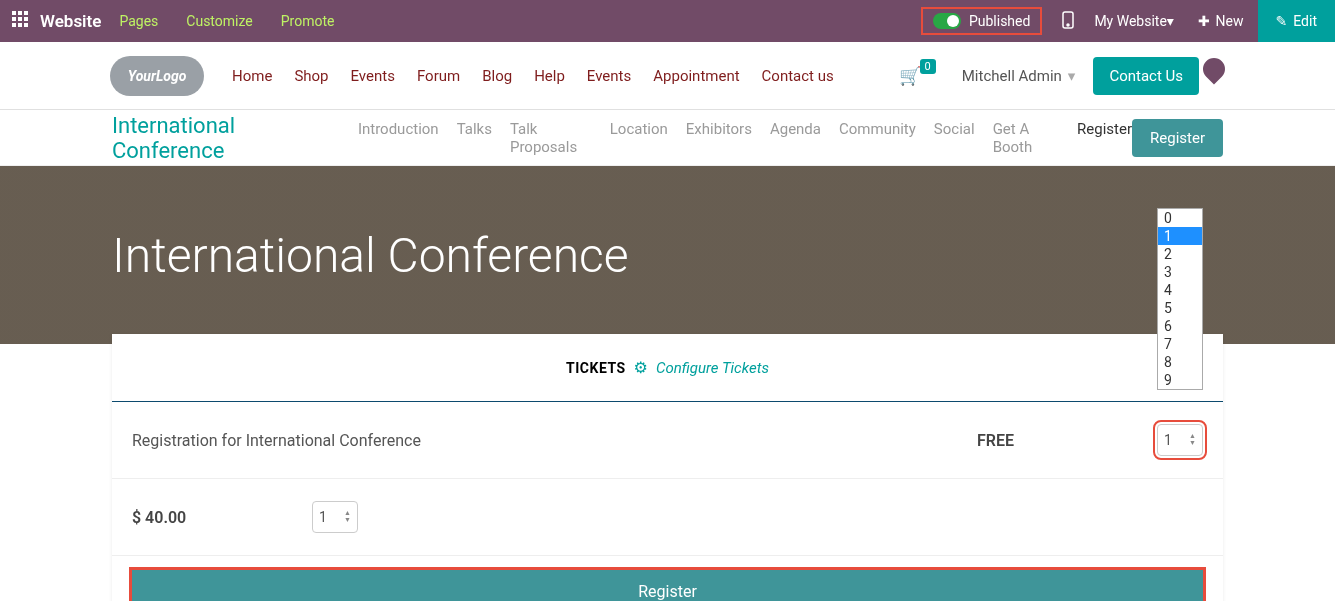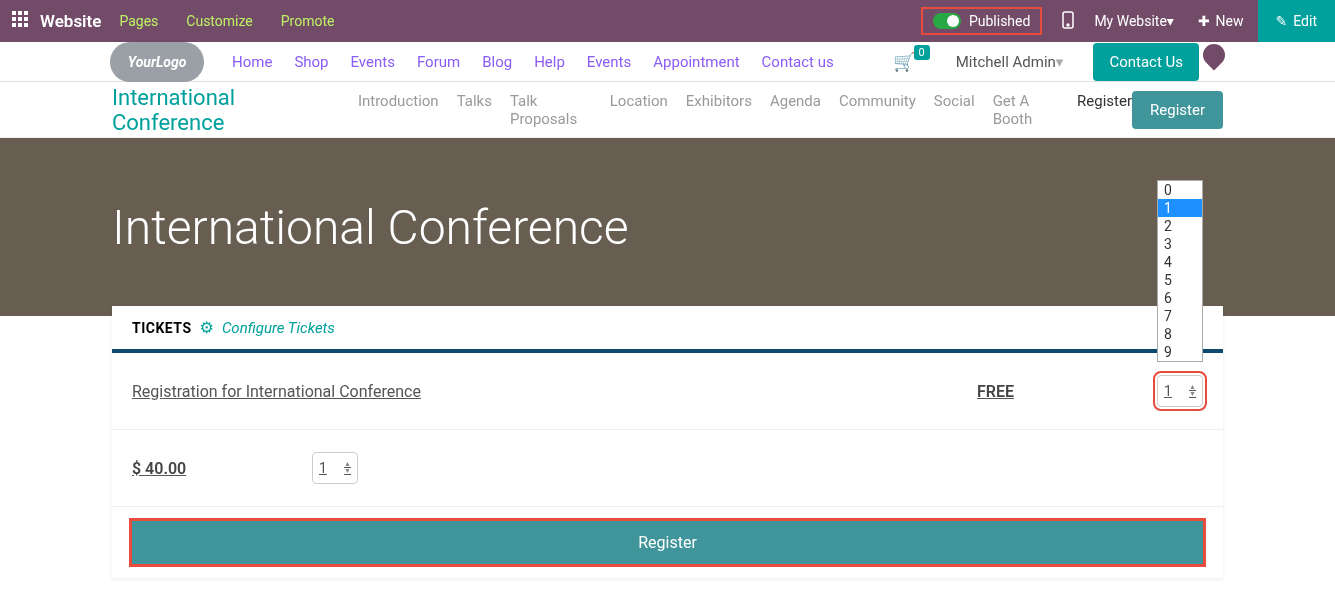--- a/index.html
+++ b/index.html
@@ -14,50 +14,50 @@
 .topbar .spacer { flex: 1; }
 .topbar .published-box { border: 2px solid #e74c3c; padding: 4px 10px; display: flex; align-items: center; gap: 8px; margin-right: 10px; }
 .toggle { width: 28px; height: 16px; background: #28a745; border-radius: 10px; position: relative; }
 .toggle::after { content:''; width:12px; height:12px; background:#fff; border-radius:50%; position:absolute; top:2px; right:2px; }
 .topbar .mobile-icon { margin: 0 10px; }
 .topbar .my-website { padding: 0 10px; display:flex; align-items:center; }
 .topbar .new { padding: 0 14px; display:flex; align-items:center; gap:6px; }
 .topbar .edit { background:#00a09d; height:42px; display:flex; align-items:center; padding:0 18px; gap:6px; }
 
 
-.navbar { height: 40px; border-bottom: 1px solid #e0e0e0; display: flex; align-items: center; padding: 0 110px 0 110px; }
+.navbar { height: 68px; border-bottom: 1px solid #e0e0e0; display: flex; align-items: center; padding: 0 110px 0 110px; }
 .logo { width: 94px; height: 40px; background: #9aa0a6; border-radius: 20px 20px 20px 20px; display:flex; align-items:center; justify-content:center; color:#fff; font-style:italic; font-size:14px; font-weight:bold; margin-right: 28px; }
-.navbar .menu { display:flex; gap: 22px; color:#8b5cf6; font-size:15px; }
+.navbar .menu { display:flex; gap: 22px; color:#7f1d1d; font-size:15px; }
 .navbar .menu span { cursor:pointer; }
 .navbar .spacer { flex:1; }
 .cart { position:relative; margin-right: 40px; color:#555; font-size:18px; }
 .cart .badge { position:absolute; top:-6px; right:-14px; background:#00a09d; color:#fff; font-size:11px; padding:1px 5px; border-radius:3px; }
-.user { color:#555; font-size:15px; margin-right: 30px; display:flex; align-items:center; gap:0; }
+.user { color:#555; font-size:15px; margin-right: 18px; display:flex; align-items:center; gap:6px; }
 .contact-btn { background:#00a09d; color:#fff; border:none; padding:10px 16px; font-size:15px; border-radius:4px; }
 .water-drop { width:22px; height:22px; background:#714b67; border-radius:50% 50% 50% 0; transform:rotate(-45deg); margin-left:4px; margin-top:-14px; }
 
 
 .subnav { height: 56px; display:flex; align-items:center; padding: 0 112px; border-bottom: 1px solid #f0f0f0; }
 .subnav .title { color:#00a09d; font-size:22px; margin-right:14px; }
 .subnav .links { display:flex; gap:18px; color:#9a9a9a; font-size:15px; }
 .subnav .links span.active { color:#333; }
 .subnav .spacer { flex:1; }
 .reg-btn { background:#3f9599; color:#fff; border:none; padding:10px 18px; font-size:15px; border-radius:4px; }
 
 
 .hero { height: 178px; background: linear-gradient(rgba(60,55,50,0.45),rgba(60,55,50,0.45)), #8b7d6b; background-size:cover; position:relative; display:flex; align-items:center; padding:0 112px; }
 .hero h1 { color:#fff; font-size:48px; font-weight:300; }
 
 
 .card { background:#fff; margin: -10px 112px 0; position:relative; z-index:2; box-shadow:0 1px 4px rgba(0,0,0,0.08); }
-.card-header { padding:12px 20px; border-bottom:4px solid #0c4a6e; display:flex; align-items:center; gap:8px; }
+.card-header { padding:24px 20px; border-bottom:1px solid #0c4a6e; display:flex; align-items:center; gap:8px;justify-content:center; }
 .card-header strong { font-size:14px; letter-spacing:0.5px; }
 .gear { color:#00a09d; }
 .configure { color:#00a09d; font-style:italic; font-size:15px; }
-.ticket-row { display:flex; align-items:center; padding:22px 20px; border-bottom:1px solid #eee; color:#555; font-size:16px;text-decoration:underline; }
+.ticket-row { display:flex; align-items:center; padding:22px 20px; border-bottom:1px solid #eee; color:#555; font-size:16px; }
 .ticket-row .name { flex:1; }
 .ticket-row .price { width:180px; font-weight:600; color:#444; }
 .qty { width:46px; height:32px; border:1px solid #ccc; border-radius:4px; display:flex; align-items:center; justify-content:space-between; padding:0 6px; font-size:14px; color:#555; }
 .qty.highlight { outline: 2px solid #e74c3c; outline-offset: 2px; }
 .spin-arrows { display:flex; flex-direction:column; font-size:7px; color:#888; line-height:7px; }
 .card-footer { padding:14px 20px; display:flex; }
 .big-reg { flex:1; background:#3f9599; color:#fff; border:none; padding:12px; font-size:16px; outline:3px solid #e74c3c; outline-offset:0; }
 
 
 .dropdown { position:absolute; top: 0px; right: 132px; width:46px; background:#fff; border:1px solid #aaa; z-index:10; font-size:14px; }

